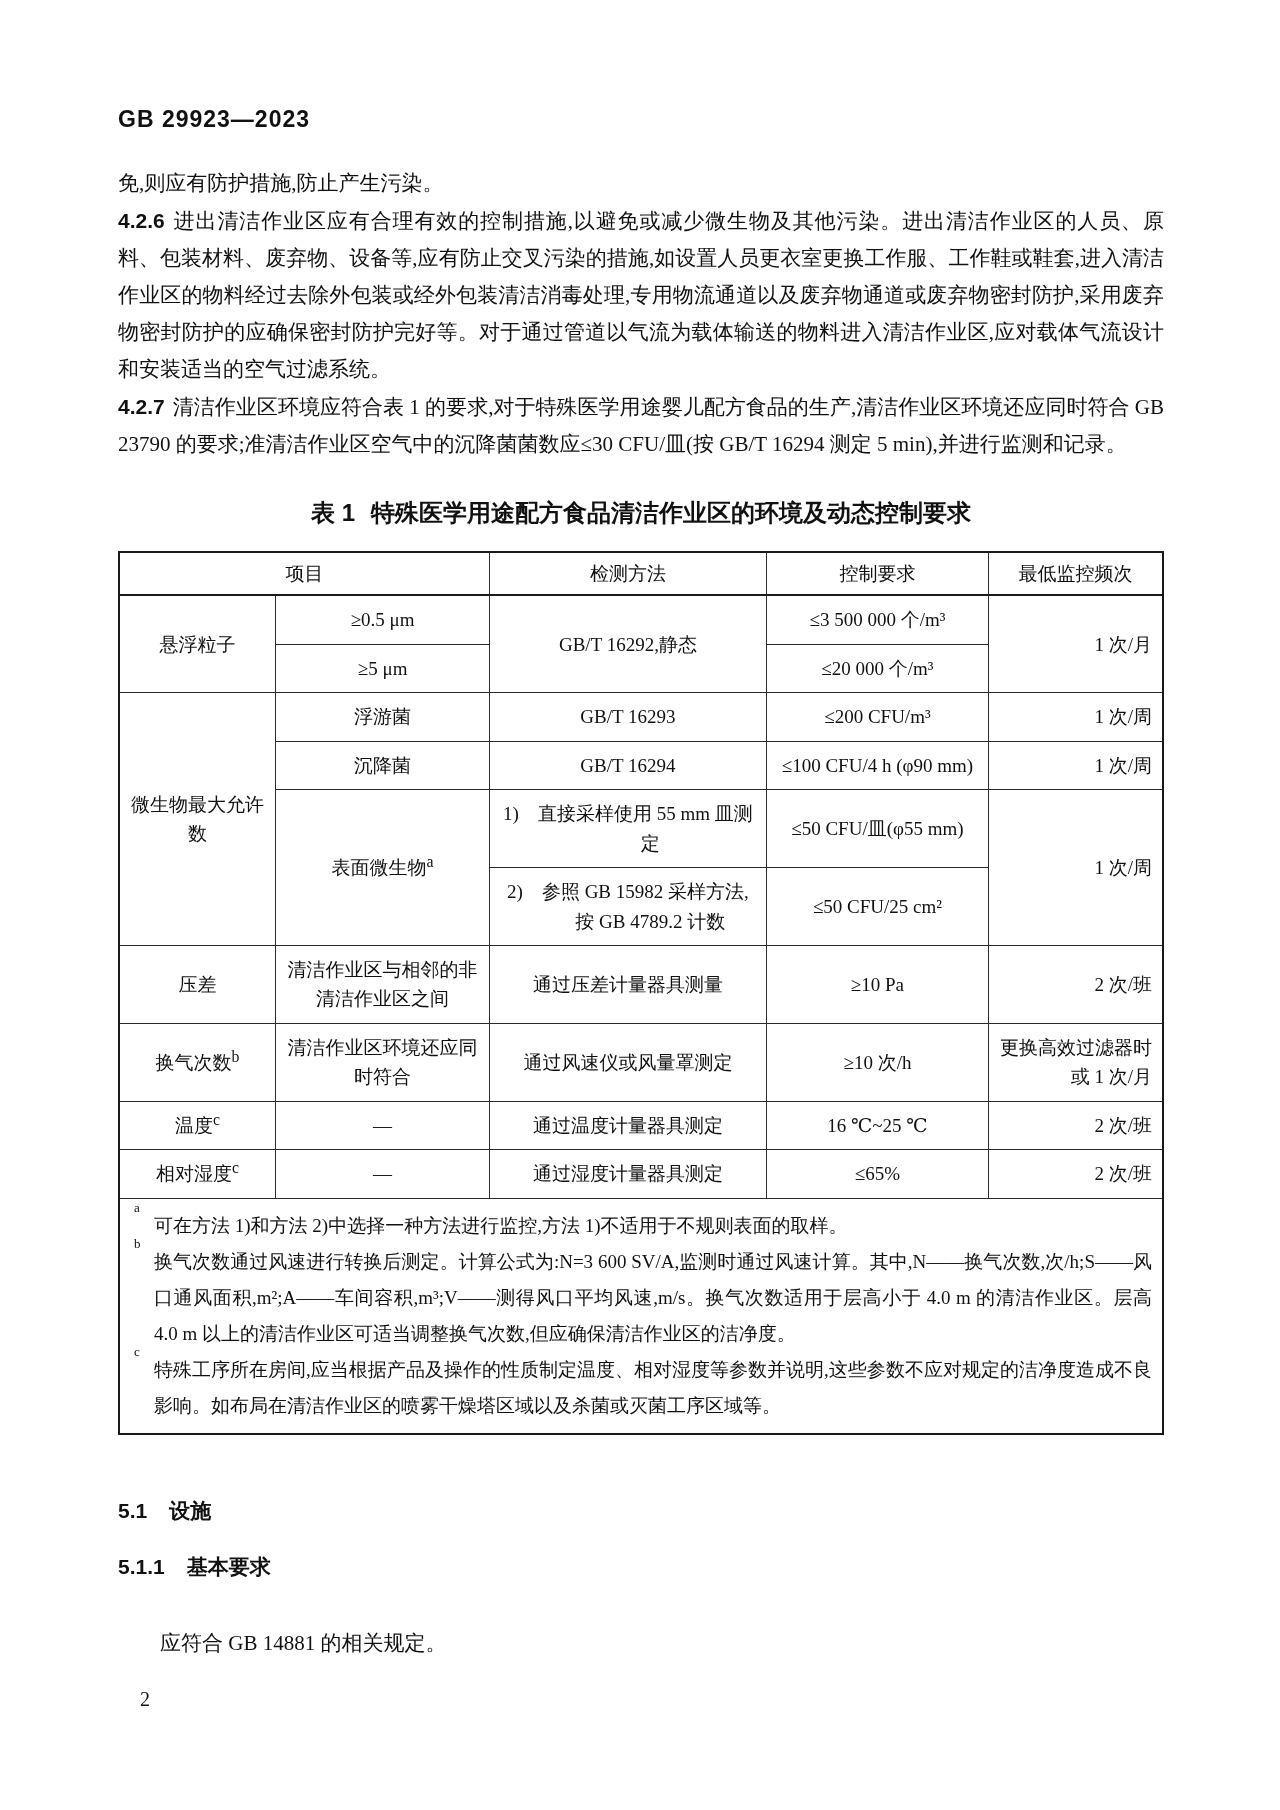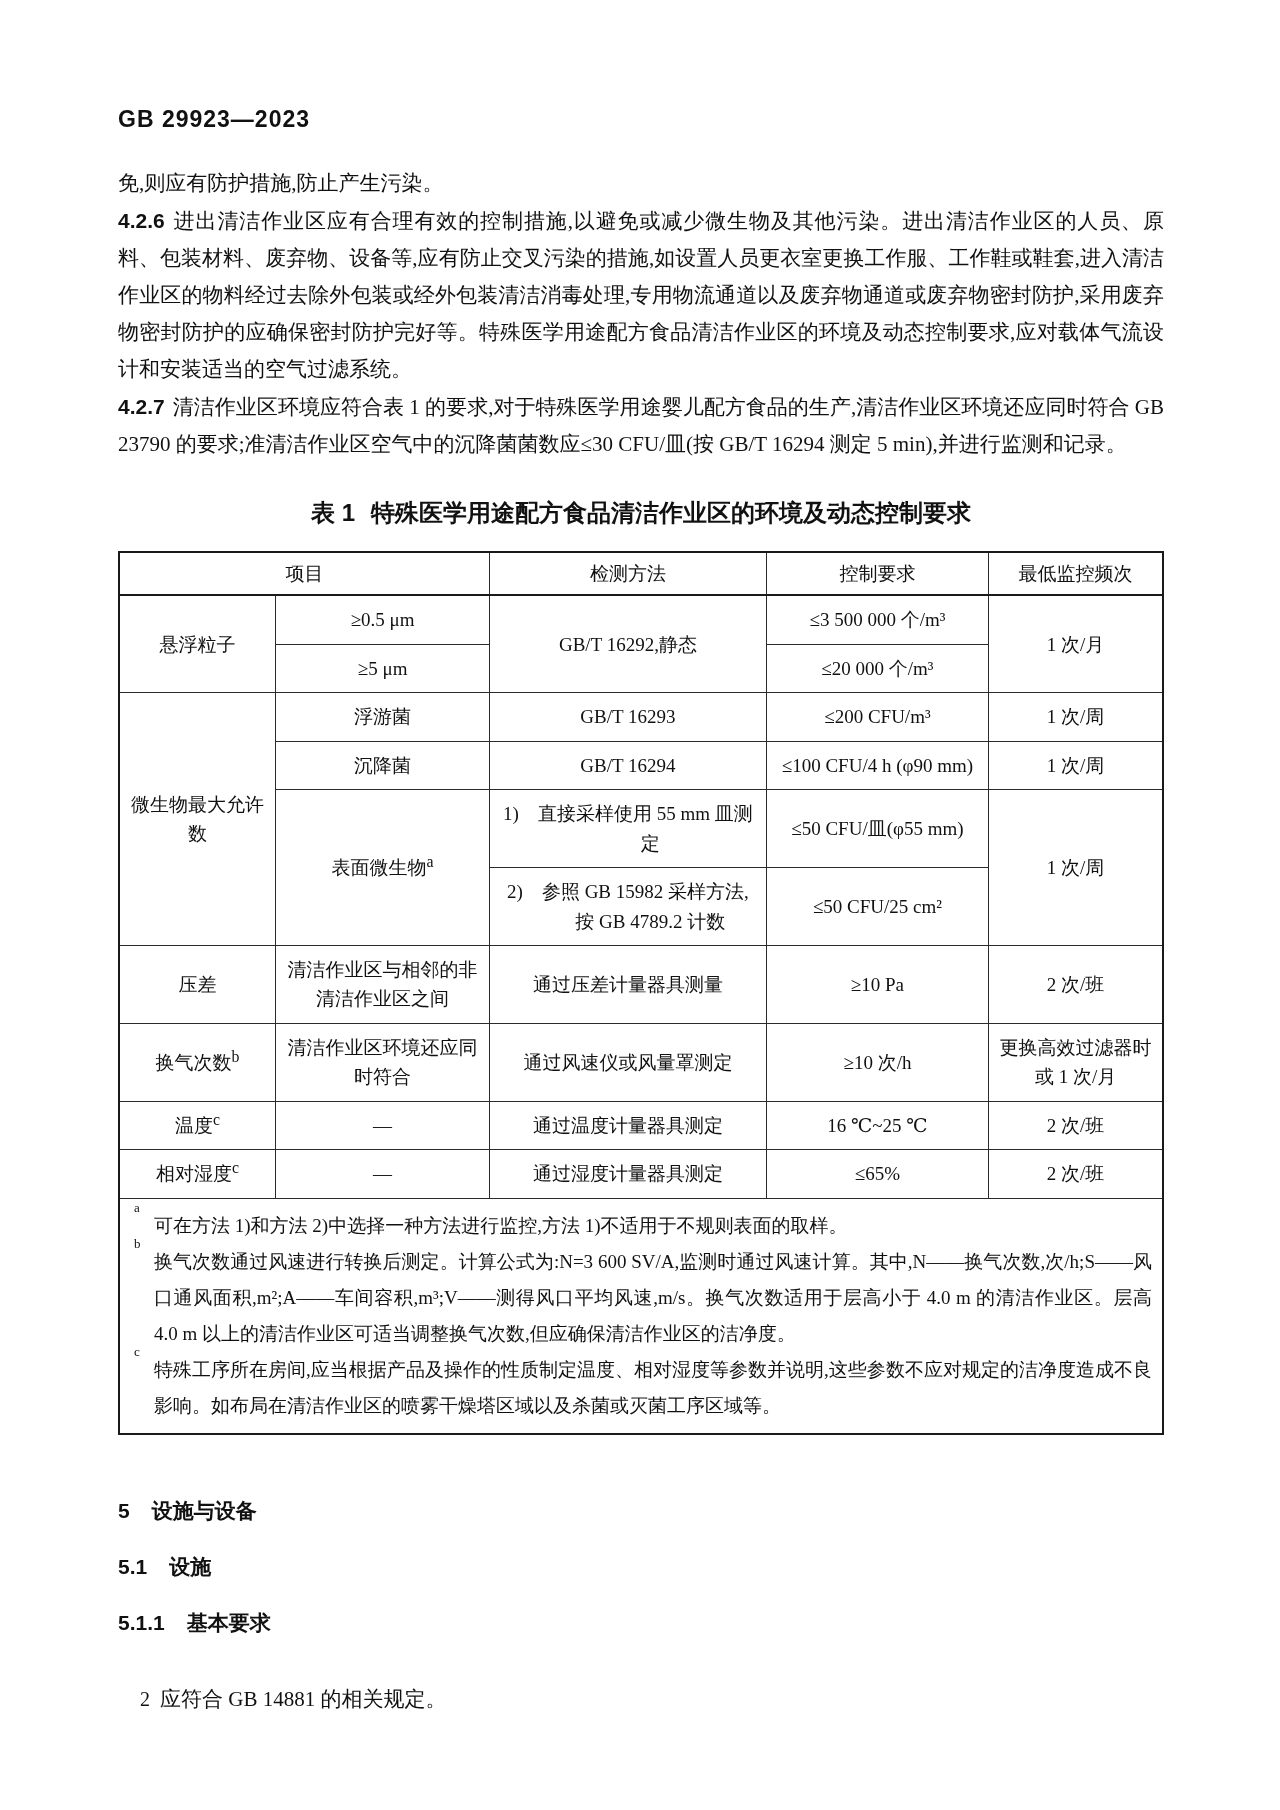--- a/index.html
+++ b/index.html
@@ -51,21 +51,21 @@
   }
   table.spec { border: 2px solid #1a1a1a; }
   table.spec thead th {
     border-bottom: 2px solid #1a1a1a;
     font-weight: 400;
     text-align: center;
     height: 42px;
     padding: 6px 8px;
   }
   td.cell-left   { text-align: center; padding-left: 14px; }
-  td.cell-center { text-align: center; }
+  td.cell-center { text-align: right; }
   td.tall { height: 48px; }
   .hang {
     display: block;
     padding-left: 2.35em;
     text-indent: -2.35em;
   }
   td.footnote-cell {
     padding: 14px 26px 16px 26px;
     border-top: 2px solid #1a1a1a;
   }
@@ -103,21 +103,21 @@
 </style>
 </head>
 <body>
 
 <div class="page">
 
   <div class="doc-number">GB 29923—2023</div>
 
   <div class="body-text">
     <p class="para">免,则应有防护措施,防止产生污染。</p>
-    <p class="para"><span class="clause-num">4.2.6</span><span>进出清洁作业区应有合理有效的控制措施,以避免或减少微生物及其他污染。进出清洁作业区的人员、原料、包装材料、废弃物、设备等,应有防止交叉污染的措施,如设置人员更衣室更换工作服、工作鞋或鞋套,进入清洁作业区的物料经过去除外包装或经外包装清洁消毒处理,专用物流通道以及废弃物通道或废弃物密封防护,采用废弃物密封防护的应确保密封防护完好等。特殊医学用途配方食品清洁作业区的环境及动态控制要求,应对载体气流设计和安装适当的空气过滤系统。</span></p>
+    <p class="para"><span class="clause-num">4.2.6</span><span>进出清洁作业区应有合理有效的控制措施,以避免或减少微生物及其他污染。进出清洁作业区的人员、原料、包装材料、废弃物、设备等,应有防止交叉污染的措施,如设置人员更衣室更换工作服、工作鞋或鞋套,进入清洁作业区的物料经过去除外包装或经外包装清洁消毒处理,专用物流通道以及废弃物通道或废弃物密封防护,采用废弃物密封防护的应确保密封防护完好等。对于通过管道以气流为载体输送的物料进入清洁作业区,应对载体气流设计和安装适当的空气过滤系统。</span></p>
     <p class="para"><span class="clause-num">4.2.7</span><span>清洁作业区环境应符合表 1 的要求,对于特殊医学用途婴儿配方食品的生产,清洁作业区环境还应同时符合 GB 23790 的要求;准清洁作业区空气中的沉降菌菌数应≤30 CFU/皿(按 GB/T 16294 测定 5 min),并进行监测和记录。</span></p>
   </div>
 
   <div class="table-title">
     <span class="tnum">表 1</span><span>特殊医学用途配方食品清洁作业区的环境及动态控制要求</span>
   </div>
 
   <table class="spec">
     <colgroup>
       <col style="width:15%">
@@ -205,21 +205,20 @@
         <td colspan="5" class="footnote-cell">
           <div class="fn"><sup>a</sup><span>可在方法 1)和方法 2)中选择一种方法进行监控,方法 1)不适用于不规则表面的取样。</span></div>
           <div class="fn"><sup>b</sup><span>换气次数通过风速进行转换后测定。计算公式为:N=3 600 SV/A,监测时通过风速计算。其中,N——换气次数,次/h;S——风口通风面积,m²;A——车间容积,m³;V——测得风口平均风速,m/s。换气次数适用于层高小于 4.0 m 的清洁作业区。层高 4.0 m 以上的清洁作业区可适当调整换气次数,但应确保清洁作业区的洁净度。</span></div>
           <div class="fn"><sup>c</sup><span>特殊工序所在房间,应当根据产品及操作的性质制定温度、相对湿度等参数并说明,这些参数不应对规定的洁净度造成不良影响。如布局在清洁作业区的喷雾干燥塔区域以及杀菌或灭菌工序区域等。</span></div>
         </td>
       </tr>
     </tbody>
   </table>
 
   <div class="sections">
-    <div class="sec"><span class="sec-num">5</span><span>设施与设备</span></div>
     <div class="sec"><span class="sec-num">5.1</span><span>设施</span></div>
     <div class="sec"><span class="sec-num">5.1.1</span><span>基本要求</span></div>
   </div>
 
   <p class="closing-para">应符合 GB 14881 的相关规定。</p>
 
 </div>
 
 <div class="page-number">2</div>
 

